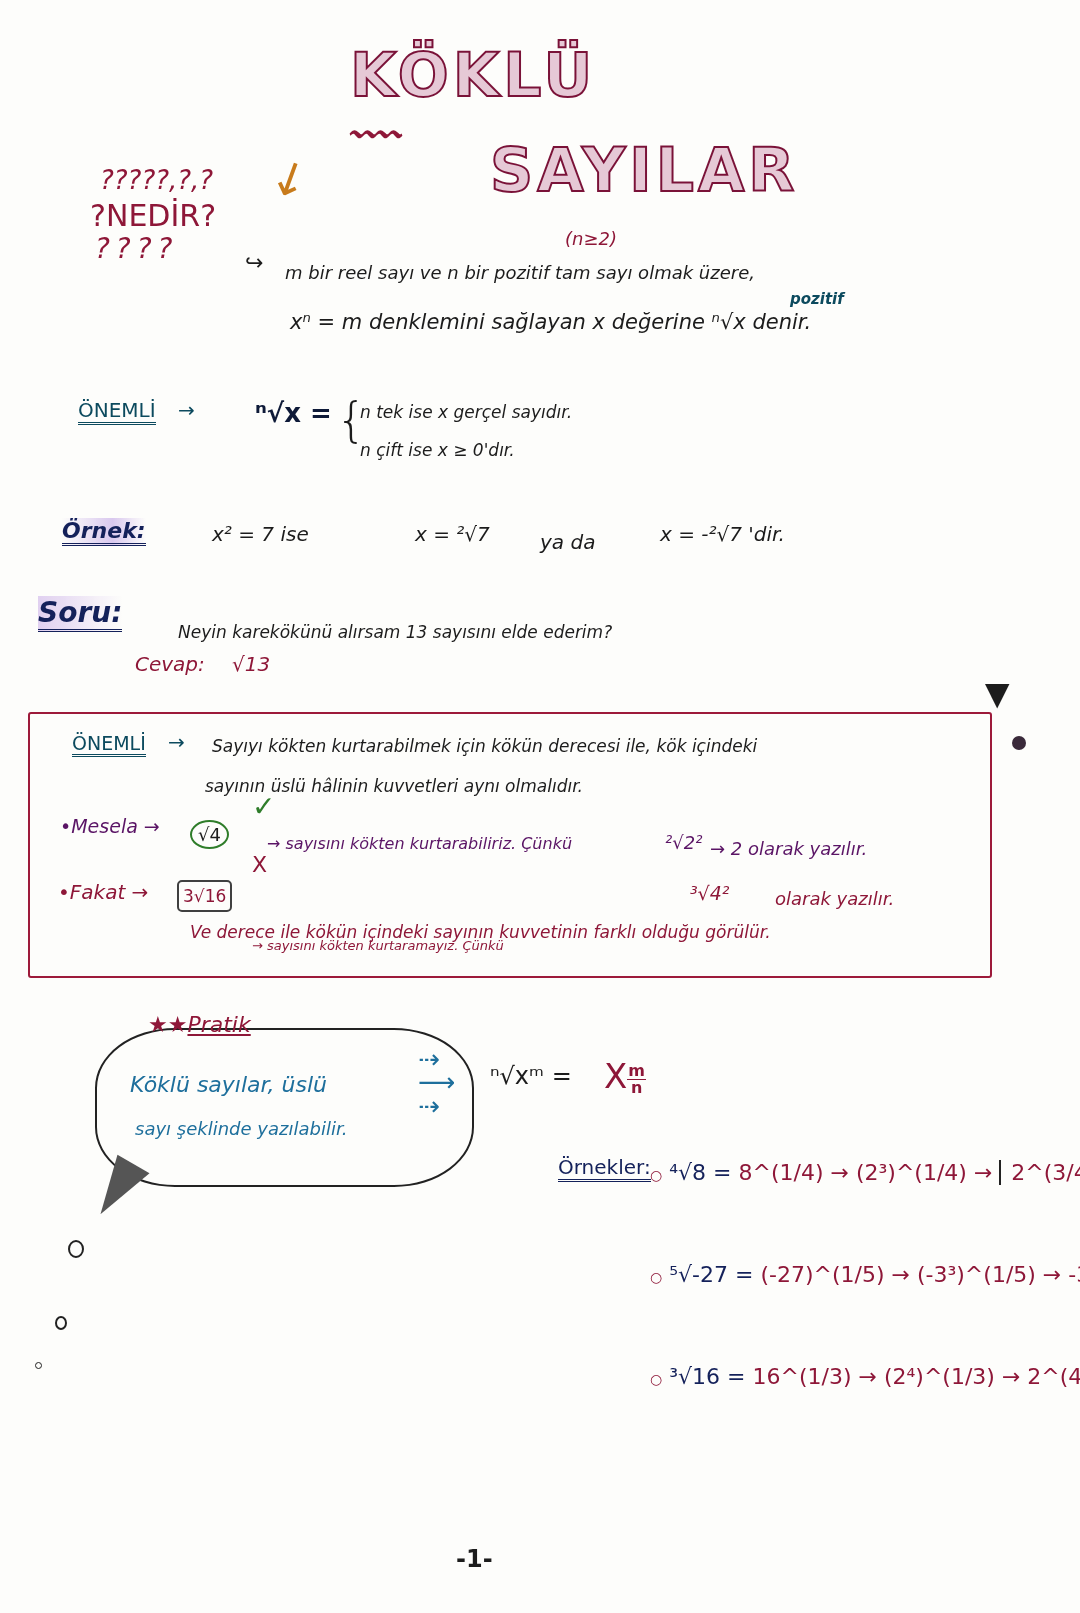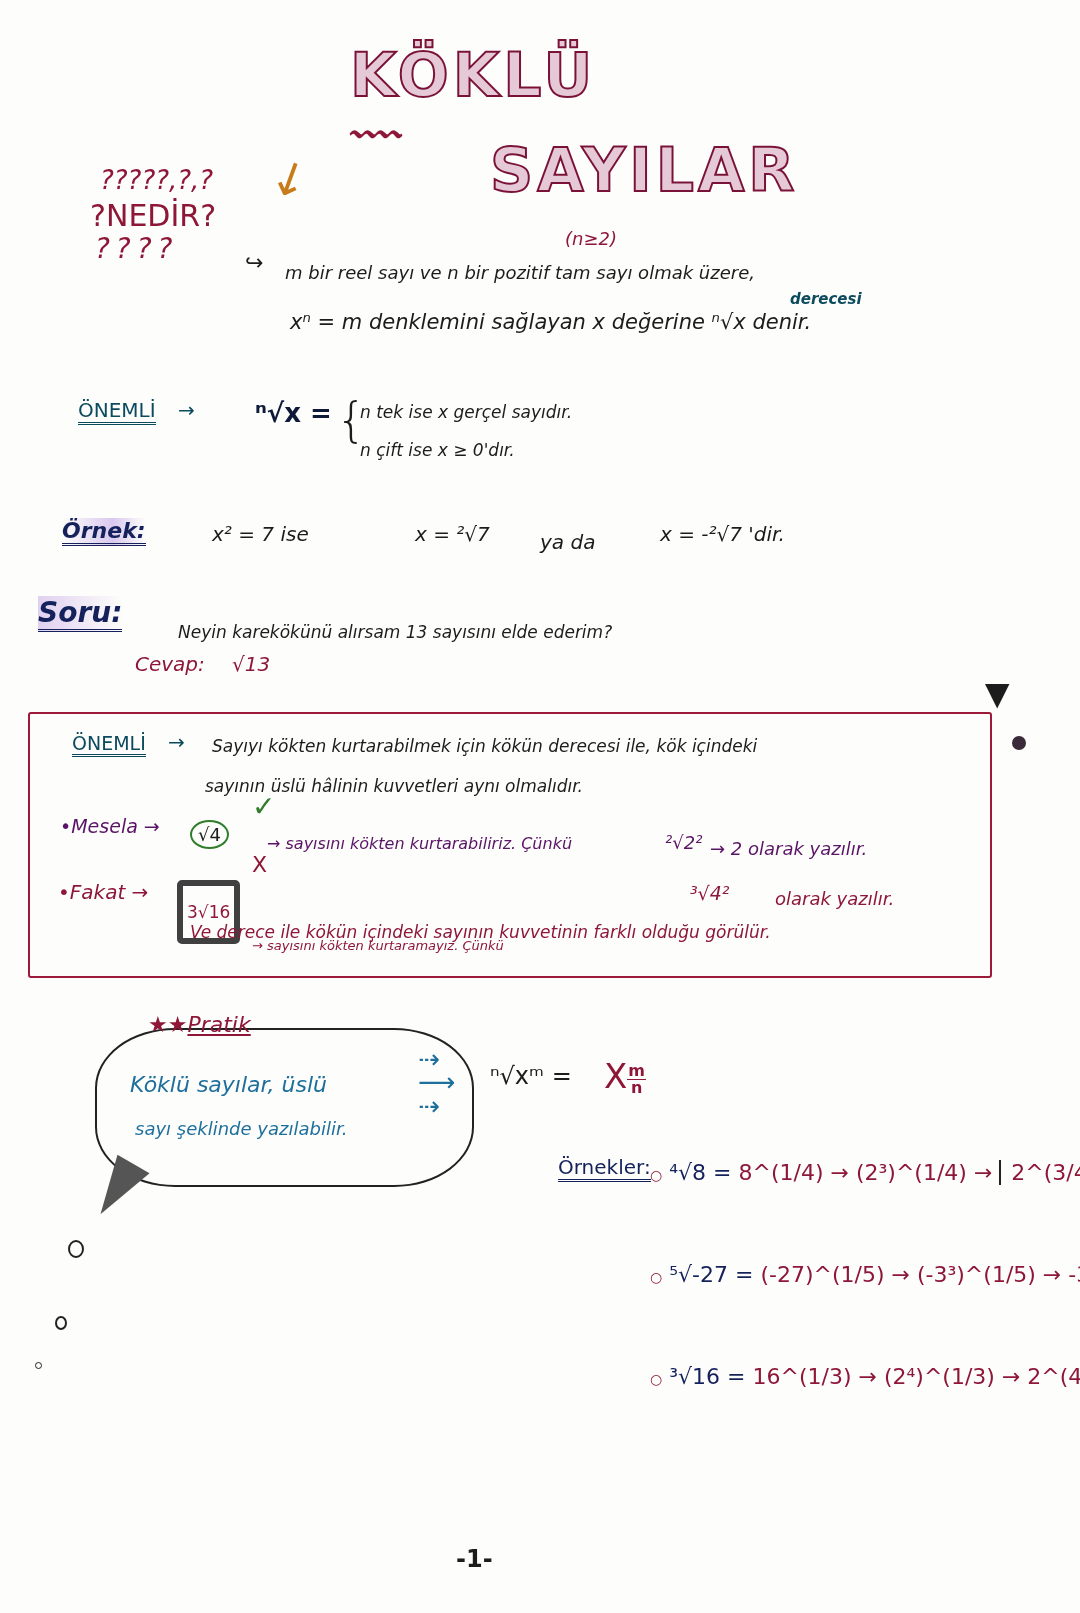--- a/index.html
+++ b/index.html
@@ -13,38 +13,38 @@
   .navy{color:#14215a;}
   .teal{color:#0c4a5e;}
   .purple{color:#5a1465;}
   .green{color:#2f7d2a;}
   .blue{color:#1e6f9c;}
   .frac{display:inline-flex;flex-direction:column;align-items:center;font-size:55%;vertical-align:super;line-height:1;}
   .frac span:first-child{border-bottom:1px solid currentColor;padding:0 1px;}
   .box{position:absolute;left:28px;top:712px;width:960px;height:262px;border:2px solid #9d1a3a;border-radius:3px;}
   .underline2{border-bottom:3px double currentColor;}
   .circ{display:inline-block;border:2px solid #2f7d2a;border-radius:50%;padding:2px 6px;}
-  .sq{display:inline-block;border:6px solid #404040;border-radius:5px;padding:16px 4px;}
+  .sq{display:inline-block;border:2px solid #404040;border-radius:5px;padding:4px 4px;}
   .cloud{position:absolute;left:95px;top:1028px;width:375px;height:155px;border:2px solid #222;border-radius:80px / 60px;}
 </style>
 </head>
 <body>
 
 <div class="abs title" style="left:350px;top:40px;font-size:60px;">KÖKLÜ</div>
 <div class="abs maroon" style="left:350px;top:112px;font-size:26px;">〰〰</div>
 <div class="abs title" style="left:490px;top:135px;font-size:60px;">SAYILAR</div>
 <div class="abs" style="left:270px;top:150px;font-size:46px;color:#c87b1b;transform:rotate(-25deg);">↙</div>
 
 <div class="abs maroon hand" style="left:100px;top:165px;font-size:26px;">?????,?,?</div>
 <div class="abs maroon" style="left:90px;top:198px;font-size:30px;">?<span>NEDİR</span>?</div>
 <div class="abs maroon hand" style="left:95px;top:232px;font-size:28px;letter-spacing:6px;">????</div>
 <div class="abs" style="left:245px;top:250px;font-size:22px;">↪</div>
 <div class="abs maroon hand" style="left:565px;top:228px;font-size:18px;">(n≥2)</div>
 <div class="abs hand" style="left:285px;top:262px;font-size:18px;">m bir reel sayı ve n bir pozitif tam sayı olmak üzere,</div>
-<div class="abs teal hand" style="left:790px;top:290px;font-size:15px;font-weight:bold;">derecesi</div>
+<div class="abs teal hand" style="left:790px;top:290px;font-size:15px;font-weight:bold;">pozitif</div>
 <div class="abs hand" style="left:290px;top:310px;font-size:21px;"><span>xⁿ = m denklemini sağlayan x değerine</span> <span>ⁿ√x</span> <span>denir.</span></div>
 
 <div class="abs teal underline2" style="left:78px;top:398px;font-size:20px;">ÖNEMLİ</div>
 <div class="abs teal" style="left:178px;top:398px;font-size:20px;">→</div>
 <div class="abs" style="left:255px;top:398px;font-size:26px;font-weight:bold;color:#0e1a38;">ⁿ√x =</div>
 <div class="abs" style="left:336px;top:396px;font-size:48px;font-weight:200;line-height:1;">{</div>
 <div class="abs hand" style="left:360px;top:402px;font-size:17px;">n tek ise x gerçel sayıdır.</div>
 <div class="abs hand" style="left:360px;top:440px;font-size:17px;">n çift ise x ≥ 0'dır.</div>
 
 <div class="abs navy underline2" style="left:62px;top:518px;font-size:22px;font-weight:bold;font-style:italic;background:linear-gradient(90deg,transparent,#d9c8ee 60%,transparent);">Örnek:</div>

